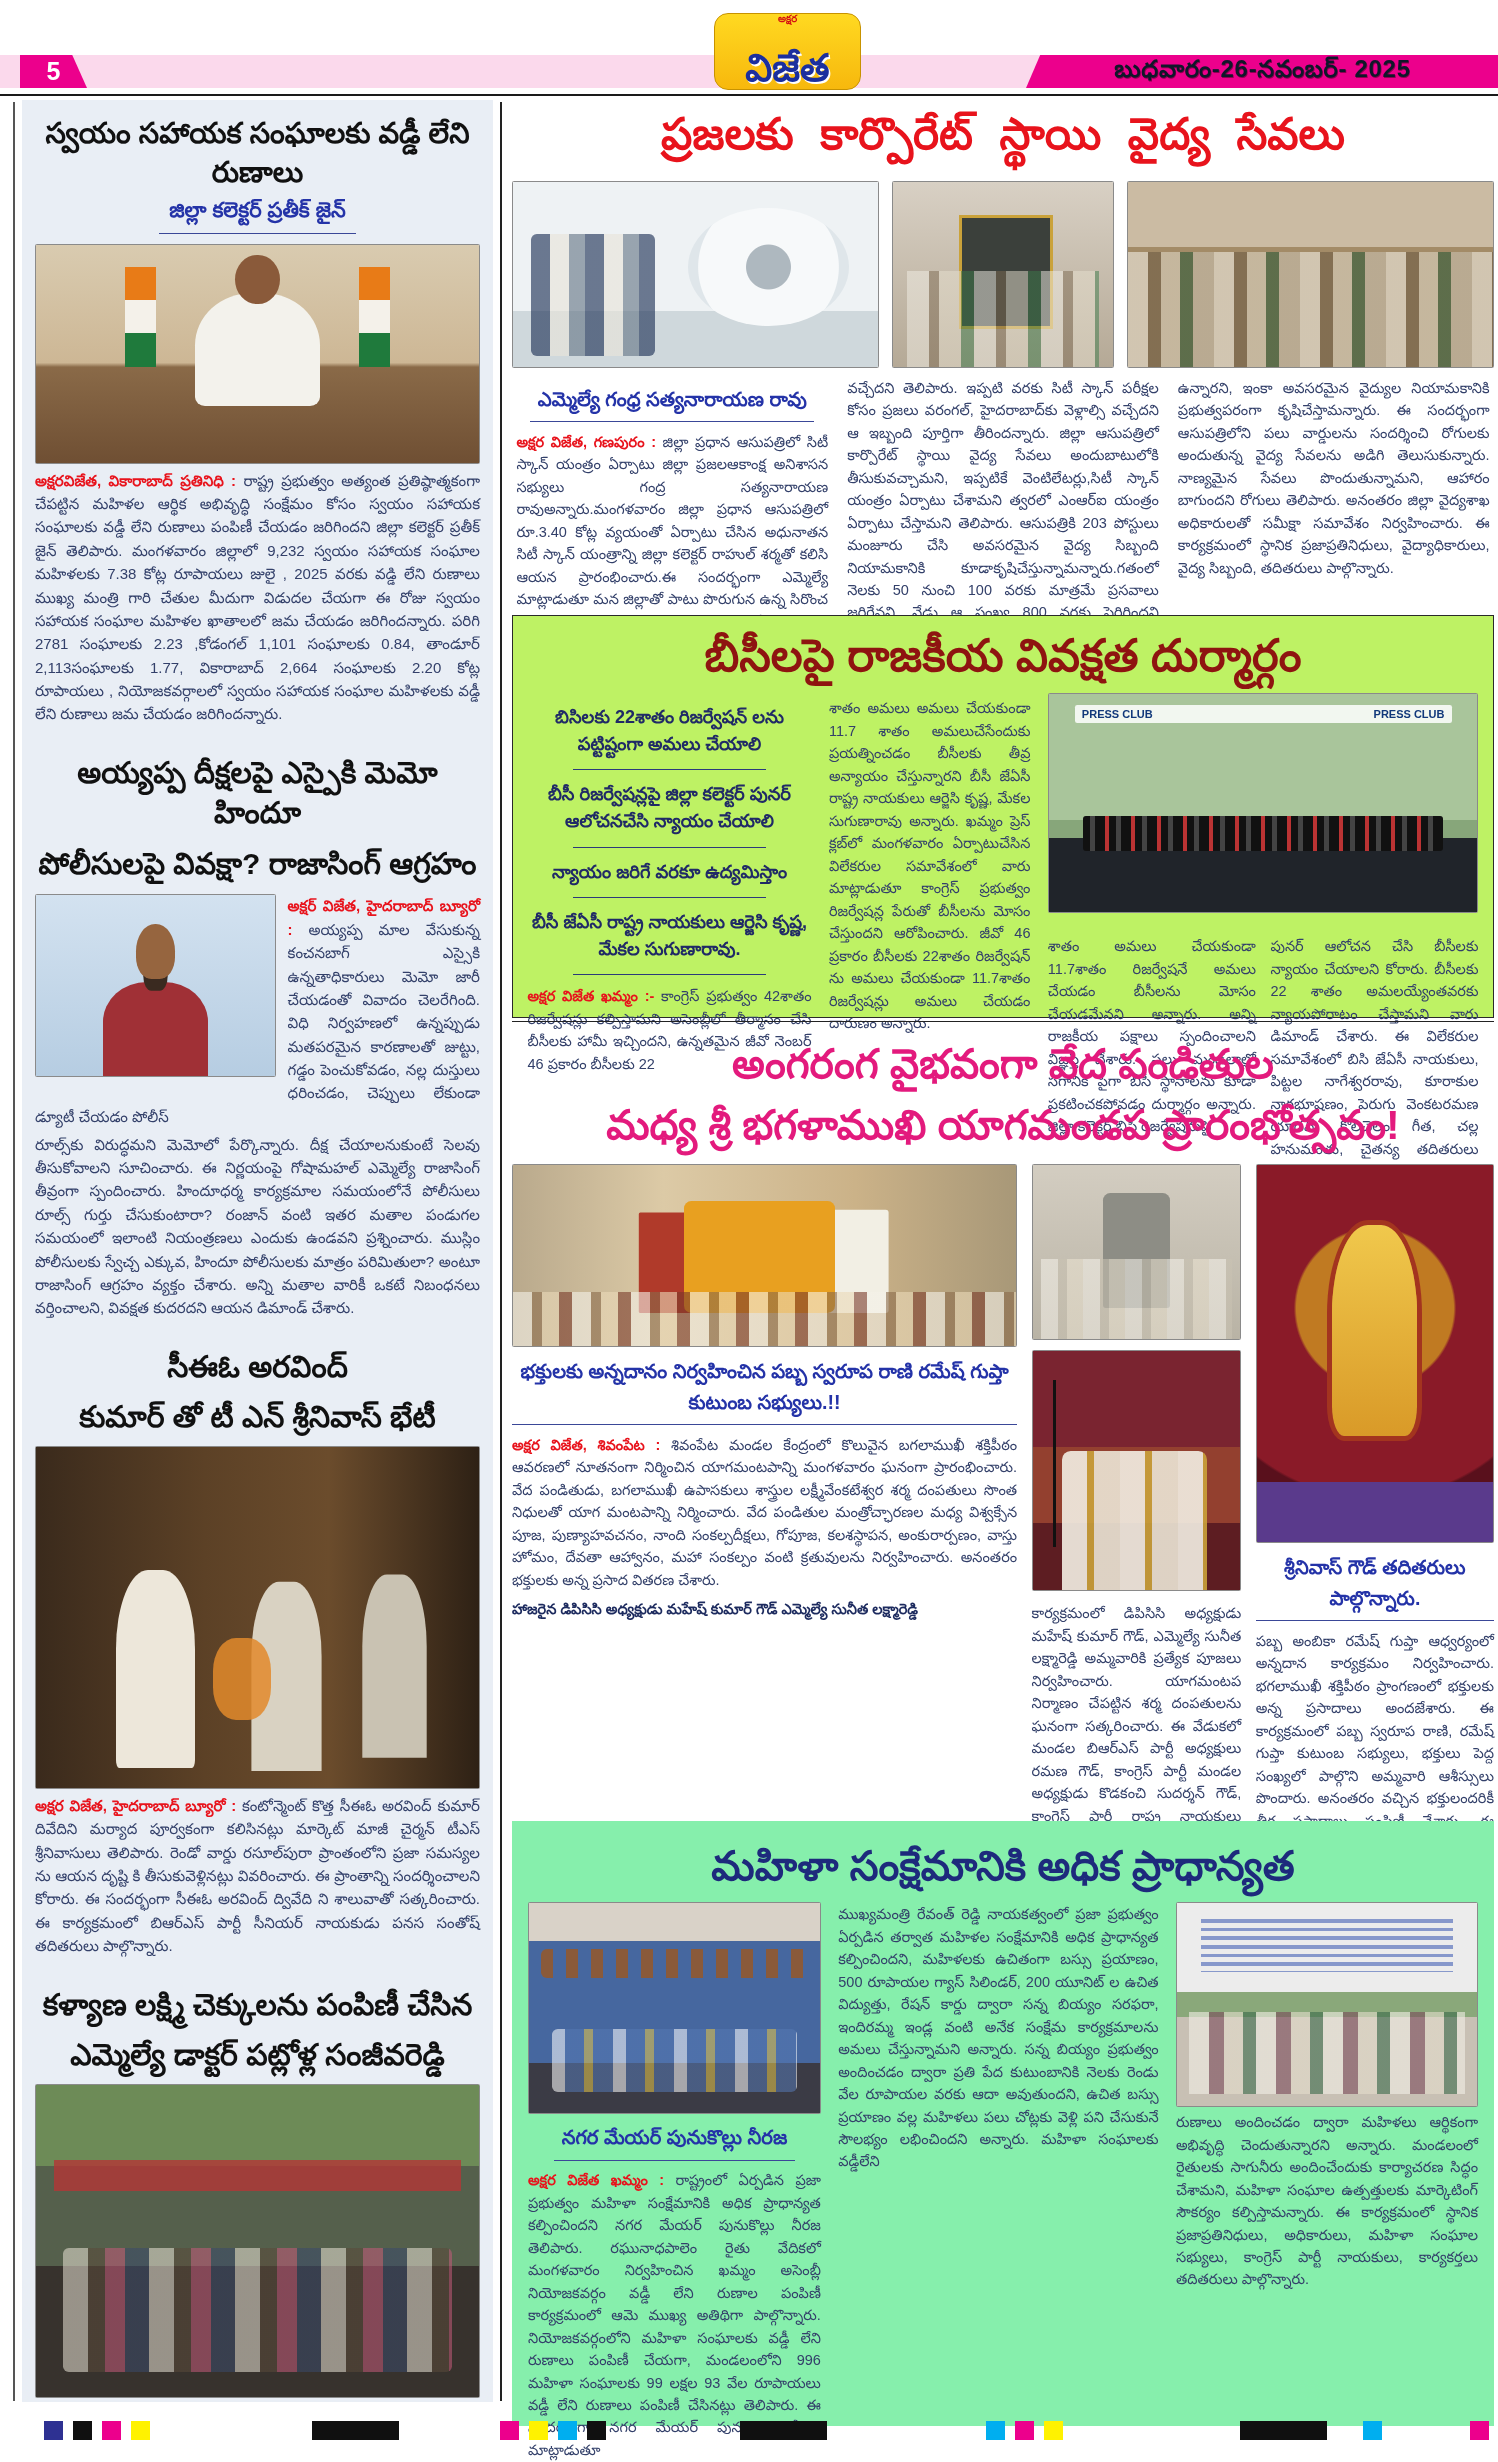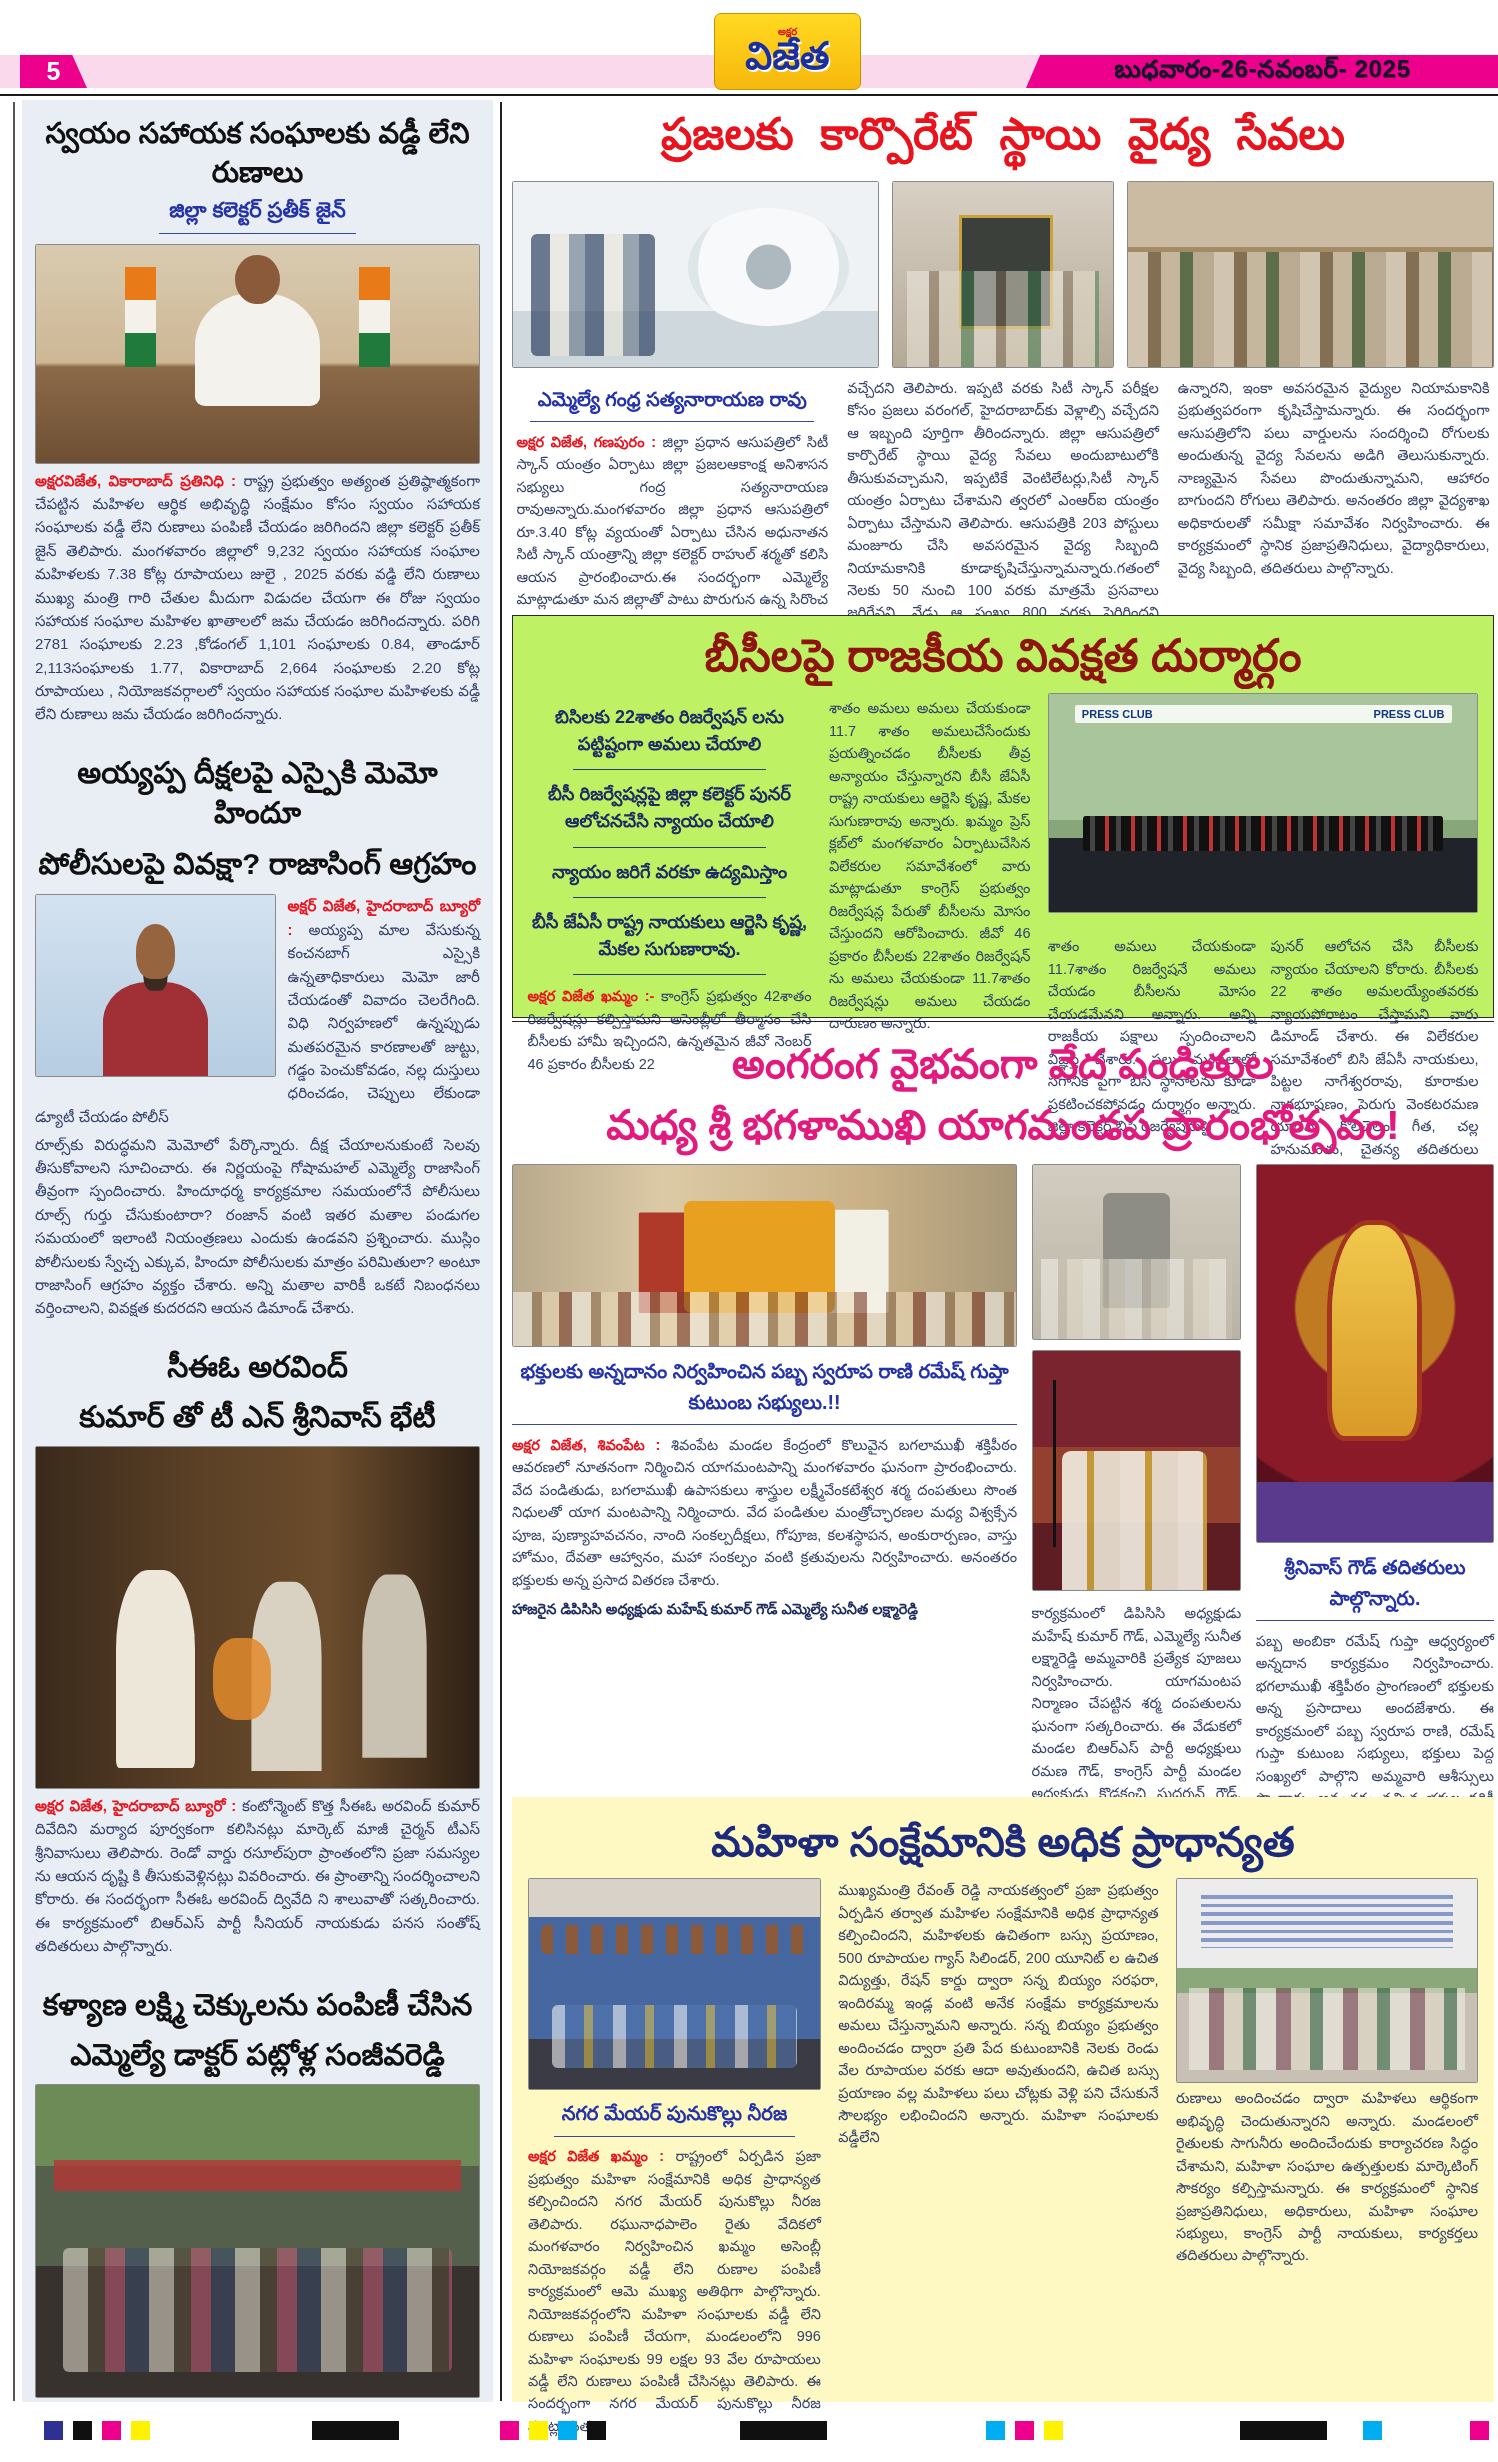--- a/index.html
+++ b/index.html
@@ -9,21 +9,21 @@
   .hdr{position:absolute;top:0;left:0;width:1499px;height:94px;border-bottom:2.2px solid #1a1a1a;background:#fff;}
   .hdr-band{position:absolute;top:55px;left:0;right:0;height:33px;background:#fbd9ec;}
   .pageno{position:absolute;top:55px;left:20px;width:67px;height:33px;background:#ec008c;
           color:#fff;font-size:25px;font-weight:bold;display:flex;align-items:center;justify-content:center;
           clip-path:polygon(0 0,78% 0,100% 100%,0 100%);}
   .datebar{position:absolute;top:55px;left:1026px;right:0;height:33px;background:#ec008c;
            clip-path:polygon(3% 0,100% 0,100% 100%,0 100%);
            display:flex;align-items:center;justify-content:center;}
   .datebar span{color:#0f172a;font-weight:bold;font-size:24px;letter-spacing:0.7px;text-shadow:0.7px 0.7px 0 #8d0050;}
   .logo{position:absolute;top:13px;left:714px;width:145px;height:75px;background:linear-gradient(180deg,#ffd921,#f7b80d);
-        border:0.7px solid #c79200;border-radius:7px;display:flex;flex-direction:column;align-items:center;justify-content:center;}
+        border:0.7px solid #c79200;border-radius:14px;display:flex;flex-direction:column;align-items:center;justify-content:space-between;}
   .logo .small{color:#d41111;font-size:10px;font-weight:bold;line-height:1;}
   .logo .big{color:#1b2f9e;font-size:38px;font-weight:bold;line-height:1.05;text-shadow:1.5px 1.5px 0 #fff;}
   
   .vrule{position:absolute;top:102px;left:500px;width:1.5px;height:2299px;background:#222;}
   .frame-l{position:absolute;top:102px;left:13px;width:1.5px;height:2299px;background:#555;}
   
   .leftcol{position:absolute;top:100px;left:22px;width:471px;height:2302px;background:#e9eef5;overflow:hidden;}
   .leftcol section{padding:7px 13px 10px 13px;}
   .h-black{color:#111;font-weight:bold;text-align:center;line-height:1.35;}
   .h-black.s1{font-size:29px;margin:7.3px 0 4.4px;}
@@ -116,21 +116,21 @@
   .bullet:not(:last-child)::after{content:"";position:absolute;left:16%;right:16%;bottom:0;border-bottom:1.5px solid #2b3a7a;}
   .bc-mid{width:22%;}
   .bc-right{width:47%;display:flex;flex-direction:column;gap:18px;}
   .bc-under{display:flex;gap:14.5px;}
   .bc-under .c{flex:1;}
   
   .yaga-grid{display:flex;gap:14.5px;}
   .yg1{width:53%;}.yg2{width:22%;display:flex;flex-direction:column;gap:10px;}.yg3{width:25%;}
   .boldline{font-weight:bold;color:#1c2a5e;font-size:15px;margin-top:7.3px;line-height:1.5;}
   
-  .mbox{background:#fef9c3;padding:5.8px 16px 11.6px;box-sizing:border-box;height:100%;}
+  .mbox{background:#86efac;padding:5.8px 16px 11.6px;box-sizing:border-box;height:100%;margin-top:24px;}
   .m-grid{display:flex;gap:17.4px;}
   .mg1{width:32%;}.mg2{width:35%;}.mg3{width:33%;}
   
   .regrow{position:absolute;top:2415px;left:0;width:1499px;height:36px;}
   .reg{position:absolute;top:5.8px;width:19px;height:19px;}
   .regbar{position:absolute;top:5.8px;height:19px;background:#101010;}
   .rc-c{background:#00aeef}.rc-m{background:#ec008c}.rc-y{background:#fff200}.rc-k{background:#101010}.rc-b{background:#2e3192}
   .clear{clear:both;}
 </style>
 </head>

